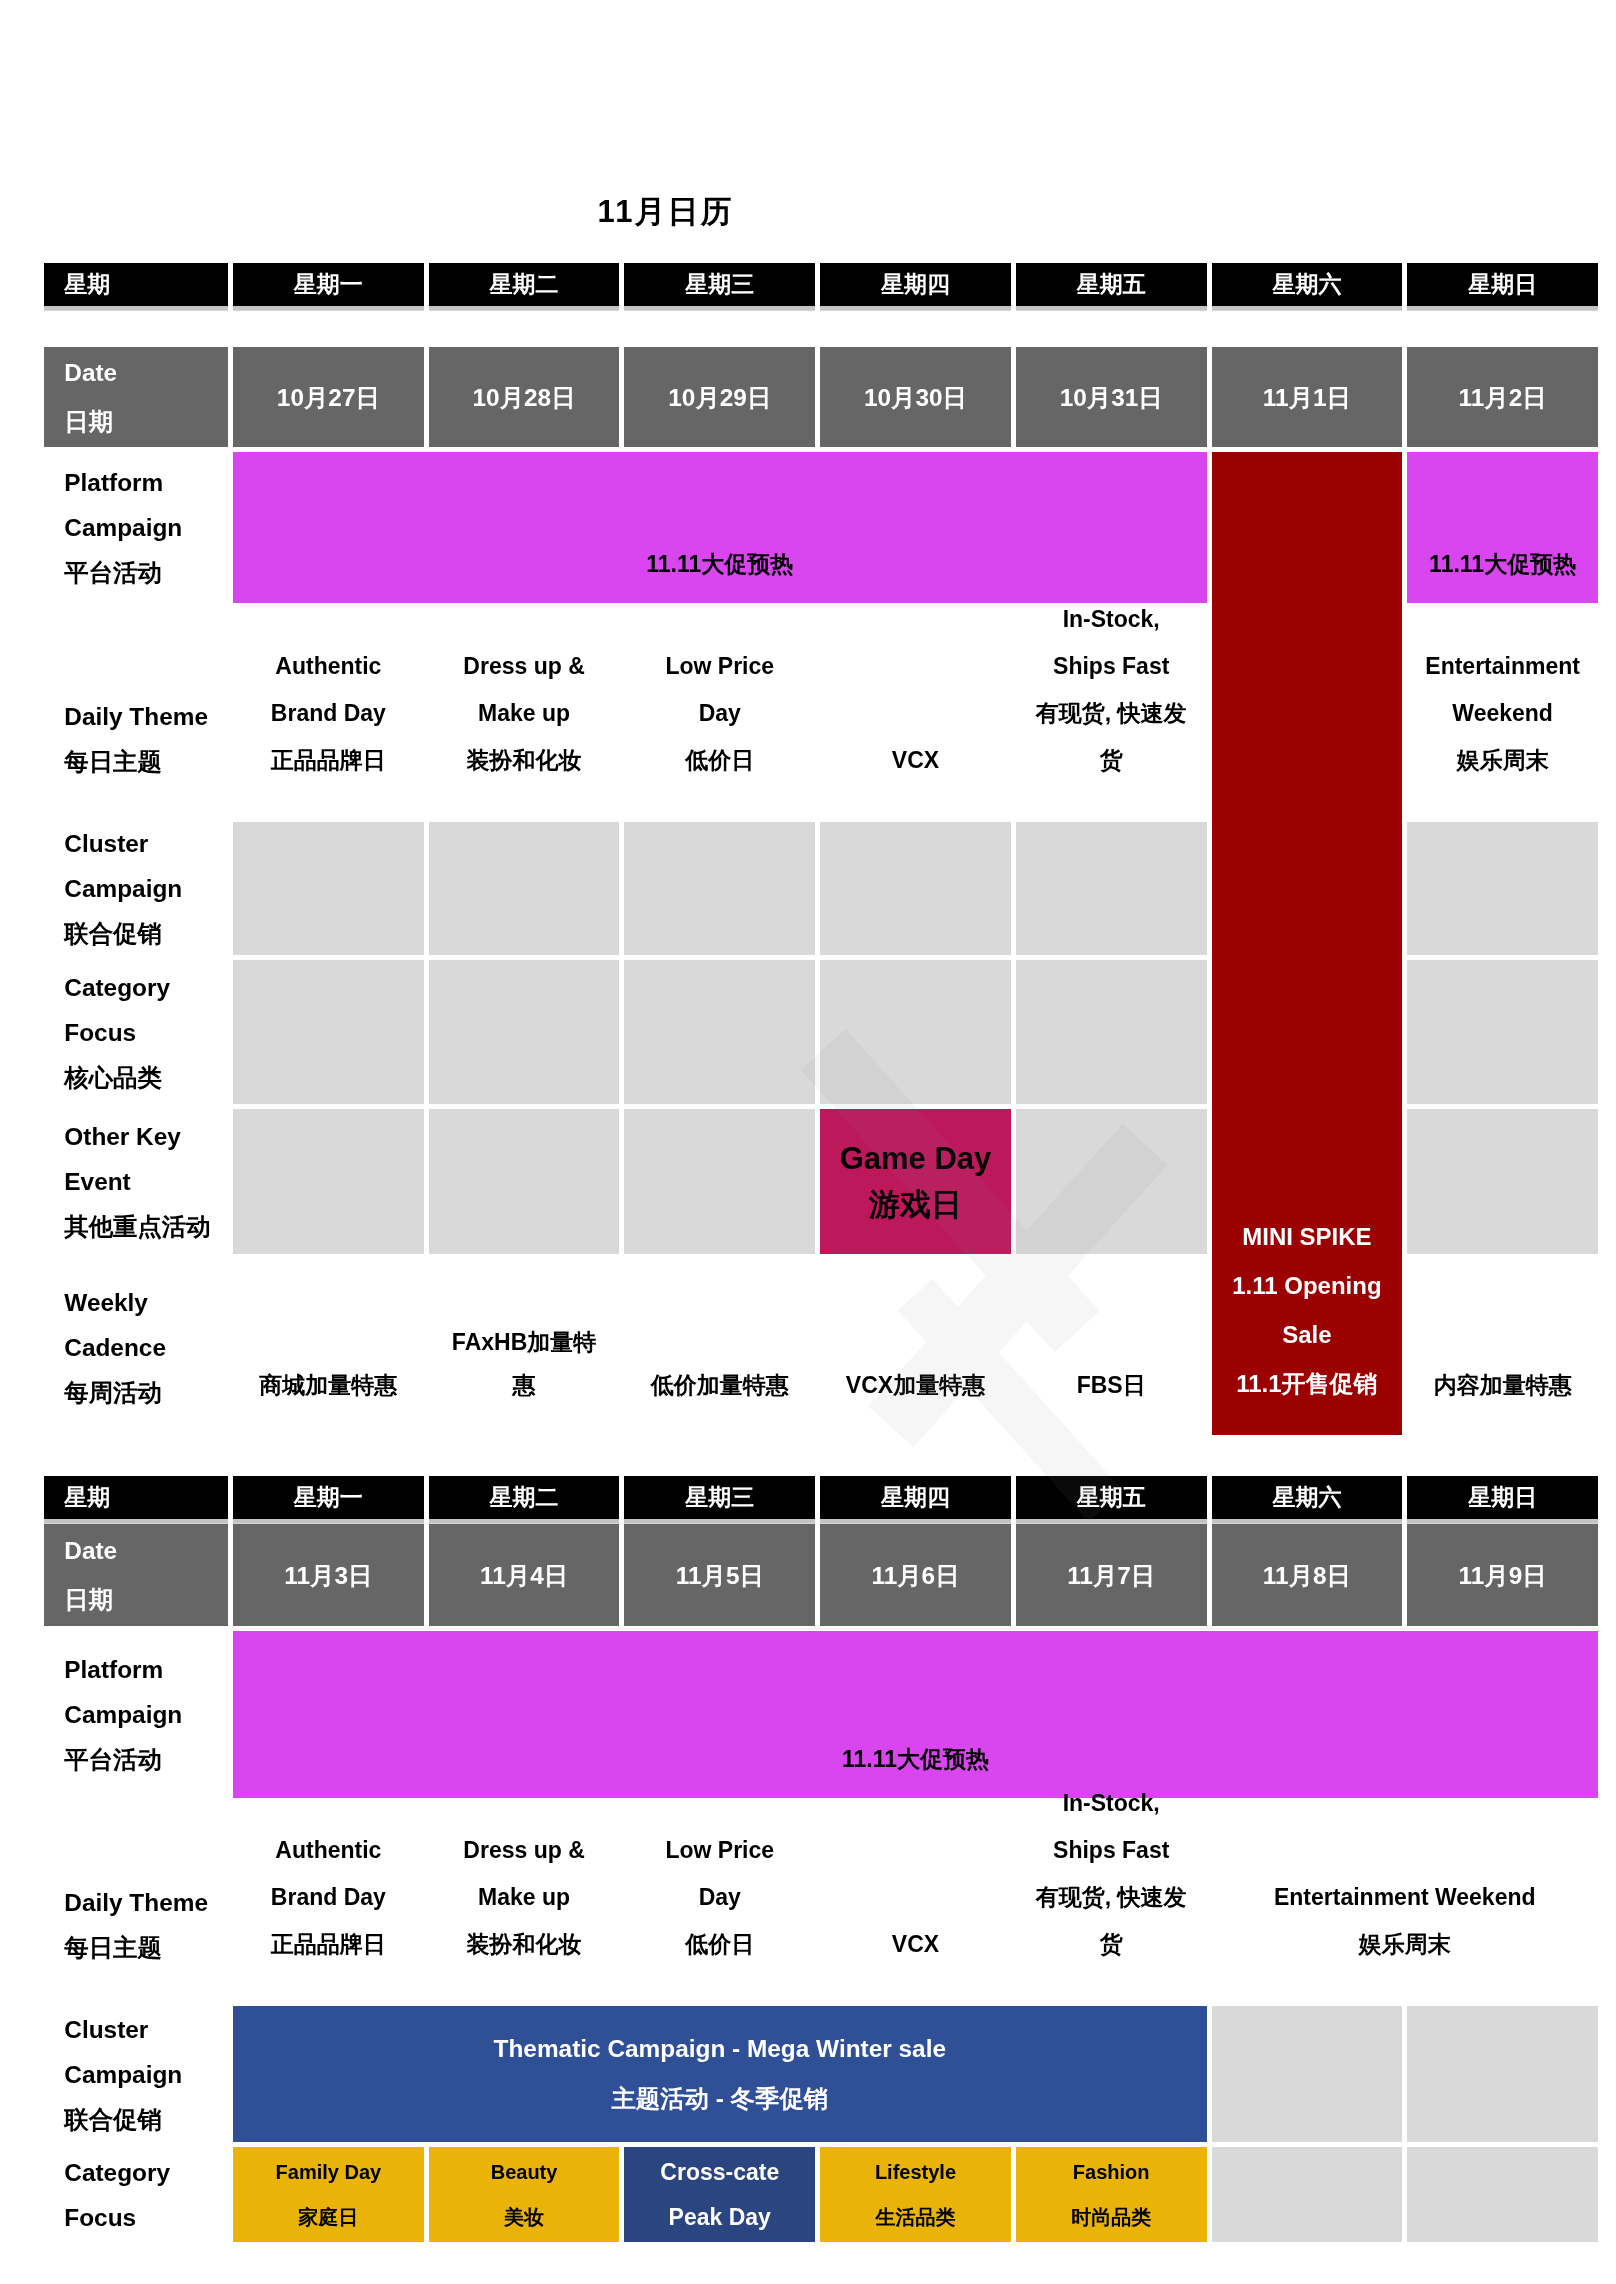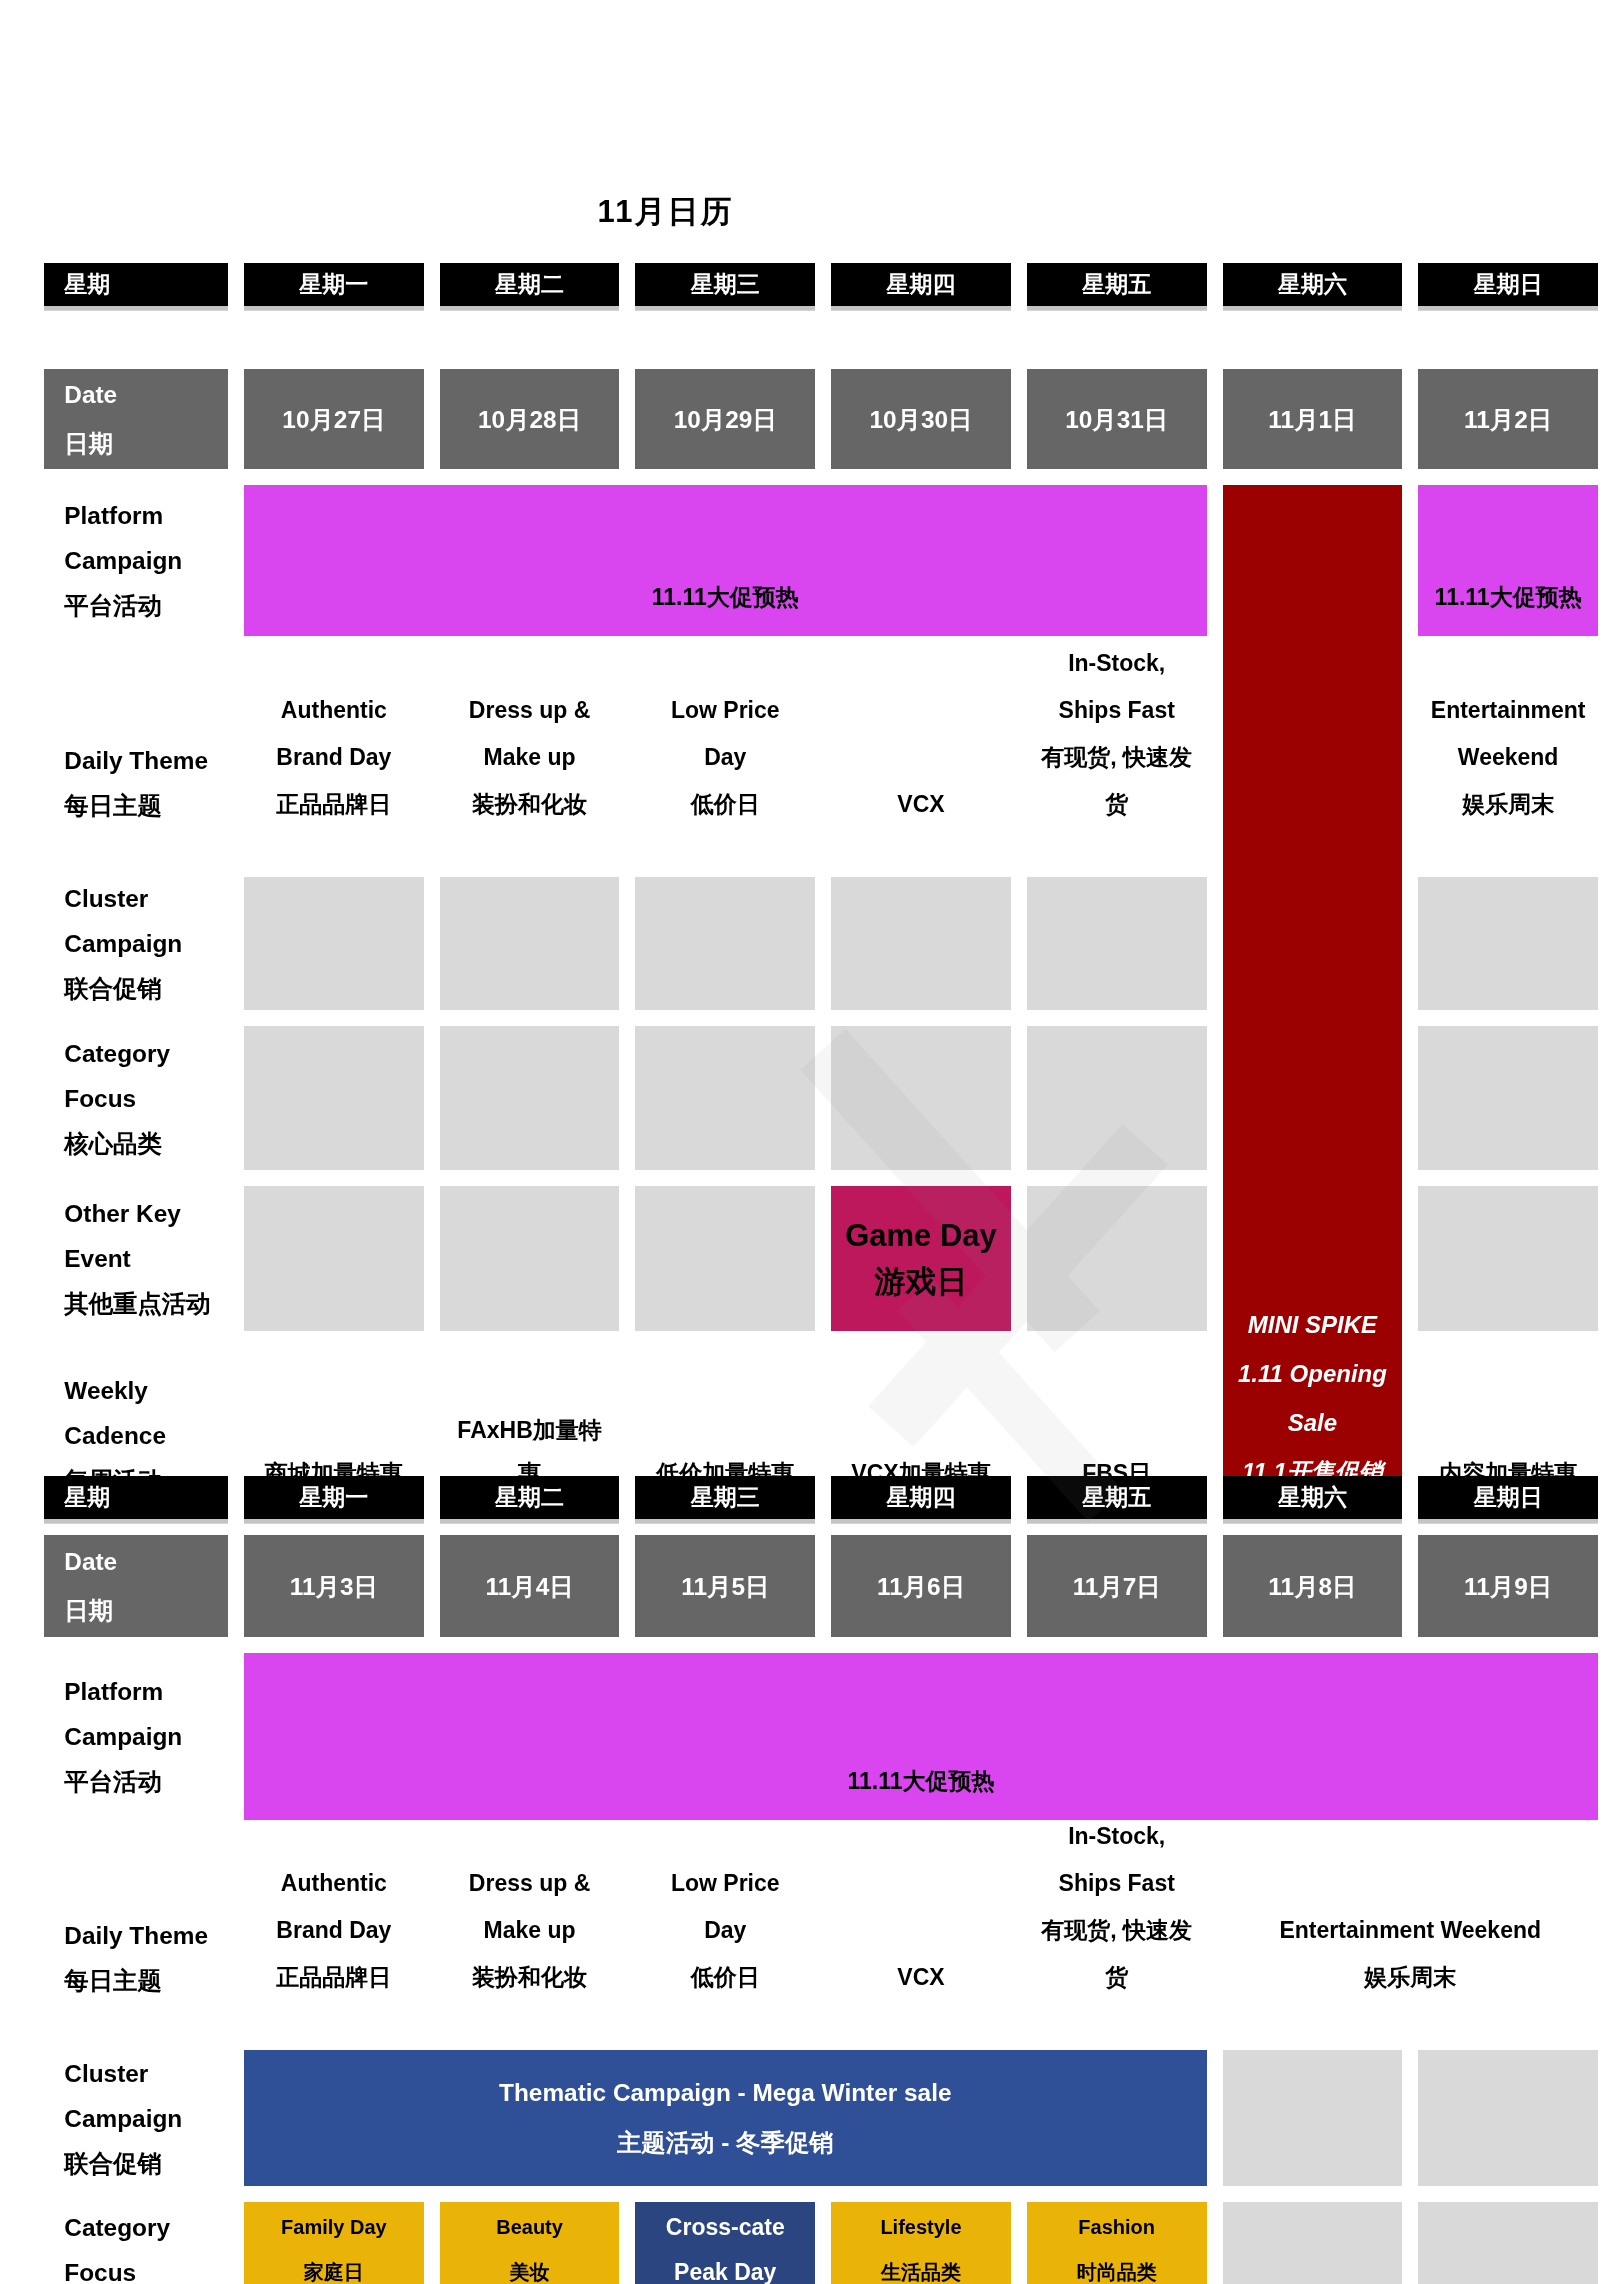--- a/index.html
+++ b/index.html
@@ -9,36 +9,36 @@
     font-family:"Liberation Sans","DejaVu Sans",sans-serif;
     color:#000;
   }
   .title{
     position:absolute;top:191px;left:0;width:1331px;
     text-align:center;font-size:31px;font-weight:bold;letter-spacing:2px;
   }
   .cal{
     position:absolute;left:44px;width:1554px;
     display:grid;grid-template-columns:184px repeat(7,1fr);
-    gap:16px;z-index:1;
+    gap:5px;z-index:1;
   }
   #week1{top:263px;grid-template-rows:43px 31px 100px 151px 209px 133px 144px 145px 176px;}
   #week2{top:1476px;grid-template-rows:43px 102px 167px 198px 136px 95px;}
 
   .cell{display:flex;flex-direction:column;align-items:center;justify-content:center;text-align:center;}
   .left{align-items:flex-start;text-align:left;padding-left:20.3px;box-sizing:border-box;}
   .bottom{justify-content:flex-end;}
   .lines{white-space:pre-line;}
   .it{}
 
   .hcell{background:#000000;color:#ffffff;font-weight:bold;font-size:23px;box-shadow:0 4.7px 0 #c4c4c4;}
   .dcell{background:#666666;color:#ffffff;font-weight:bold;font-size:24.4px;line-height:49px;}
   .label{background:#ffffff;font-weight:bold;font-size:24.4px;line-height:45px;}
   .pink{background:#d946ef;font-weight:bold;font-size:23px;justify-content:flex-end;padding-bottom:23px;box-sizing:border-box;}
-  .red{background:#9b0101;color:#ffffff;font-weight:bold;font-size:24px;line-height:49px;justify-content:flex-end;padding-bottom:27px;box-sizing:border-box;grid-column:7;grid-row:4/10;font-style:italic;}
+  .red{background:#9b0101;color:#ffffff;font-weight:bold;font-size:24px;line-height:49px;justify-content:flex-end;padding-bottom:27px;box-sizing:border-box;grid-column:7;grid-row:4/10;}
   .gray{background:#d9d9d9;}
   .theme{background:#ffffff;font-weight:bold;font-size:23px;line-height:47px;justify-content:flex-end;padding-bottom:33px;box-sizing:border-box;}
   .cad{background:#ffffff;font-weight:bold;font-size:23px;line-height:43px;justify-content:flex-end;padding-bottom:28.5px;box-sizing:border-box;}
   .game{background:#be185d;font-weight:bold;font-size:31px;line-height:46px;}
   .blue{background:#2f4f96;color:#ffffff;font-weight:bold;font-size:24.4px;line-height:50px;}
   .lb{background:#eab308;font-weight:bold;font-size:20px;line-height:45px;}
   .navy{background:#2b4581;color:#ffffff;font-weight:bold;font-size:23px;line-height:45px;}
 
   .c1{grid-column:1}.c2{grid-column:2}.c3{grid-column:3}.c4{grid-column:4}
   .c5{grid-column:5}.c6{grid-column:6}.c7{grid-column:7}.c8{grid-column:8}

